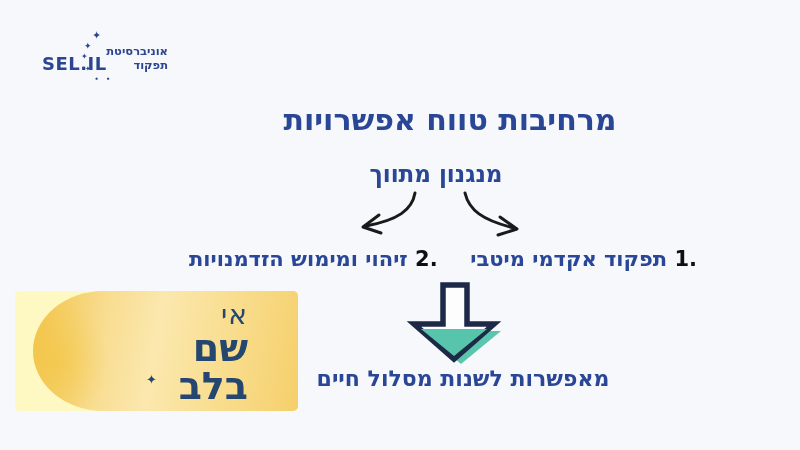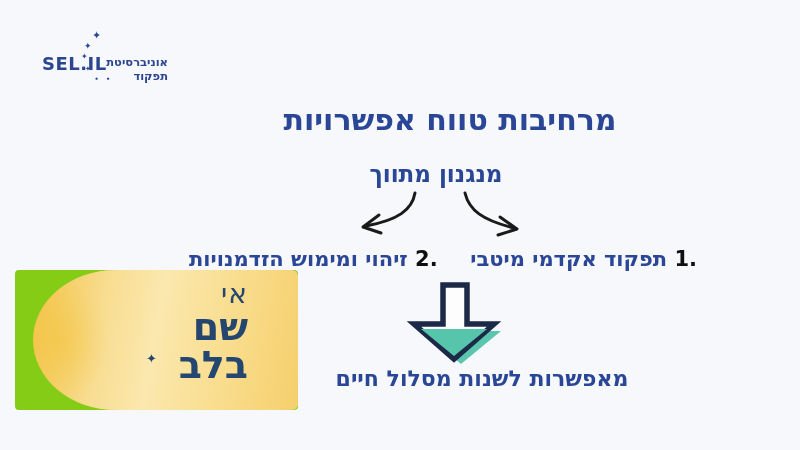--- a/index.html
+++ b/index.html
@@ -8,44 +8,44 @@
 
   
   .logo{position:absolute;left:40px;top:26px;width:130px;height:64px;color:#2B4590;}
   .logo-brand{position:absolute;left:2px;top:27px;font-size:18px;font-weight:bold;letter-spacing:.5px;}
   .logo-star{position:absolute;color:#2B4590;line-height:1;}
   .ls1{left:52px;top:4px;font-size:11px;}
   .ls2{left:44px;top:16px;font-size:9px;}
   .ls3{left:41px;top:27px;font-size:8px;}
   .ls4{left:45px;top:40px;font-size:7px;}
   .logo-dots{position:absolute;left:54px;top:48px;font-size:8px;letter-spacing:2px;color:#2B4590;}
-  .logo-uni{position:absolute;left:66px;top:29px;width:62px;font-size:11.5px;font-weight:bold;line-height:14px;}
+  .logo-uni{position:absolute;left:66px;top:18px;width:62px;font-size:11.5px;font-weight:bold;line-height:14px;}
 
   
   .cline{position:absolute;transform:translateX(-50%);white-space:nowrap;font-weight:bold;color:#2A4696;}
   .h1{left:452px;top:43px;font-size:24px;}
   .h2{left:450px;top:102px;font-size:30px;}
   .h3{left:436px;top:161px;font-size:23px;}
 
   
   .split-arrows{position:absolute;left:348px;top:189px;}
 
   
   .outcomes{position:absolute;left:443px;top:247px;transform:translateX(-50%);white-space:nowrap;font-size:21px;font-weight:bold;color:#2A4696;direction:rtl;}
   .outcome-num{color:#0F0F0F;display:inline-block;direction:ltr;}
   .outcome-gap{display:inline-block;width:18px;}
 
   
   .big-arrow{position:absolute;left:404px;top:282px;}
 
   
-  .concl{left:463px;top:366px;font-size:22px;margin-left:19px;}
+  .concl{left:463px;top:366px;font-size:22px;}
 
   
-  .card{position:absolute;left:15px;top:270px;width:283px;height:140px;background:#84cc16;border-radius:4px;}
+  .card{position:absolute;left:15px;top:291px;width:283px;height:120px;background:#fef9c3;border-radius:4px;}
   .card-yellow{position:absolute;left:18px;top:0;right:0;bottom:0;
     border-radius:85px 6px 6px 85px / 72px 6px 6px 72px;
     background:
       radial-gradient(ellipse 70px 90px at 26px 72px, rgba(243,196,60,.55), rgba(243,196,60,0) 70%),
       linear-gradient(100deg,#F2C346 0%,#F8DC8F 26%,#FBE8AE 46%,#F9DD8E 72%,#F5CF6B 100%);}
   .card-title{position:absolute;right:50px;top:8px;text-align:right;color:#24466F;direction:rtl;}
   .card-t1{font-size:28px;font-weight:400;line-height:32px;padding-left:3px;letter-spacing:1px;}
   .card-t2{font-size:38px;font-weight:bold;line-height:34px;}
   .card-t3{font-size:38px;font-weight:bold;line-height:42px;}
   .card-sub{position:absolute;right:150px;top:82px;width:80px;text-align:right;direction:rtl;color:#2A3A55;font-size:8px;line-height:8.8px;}

